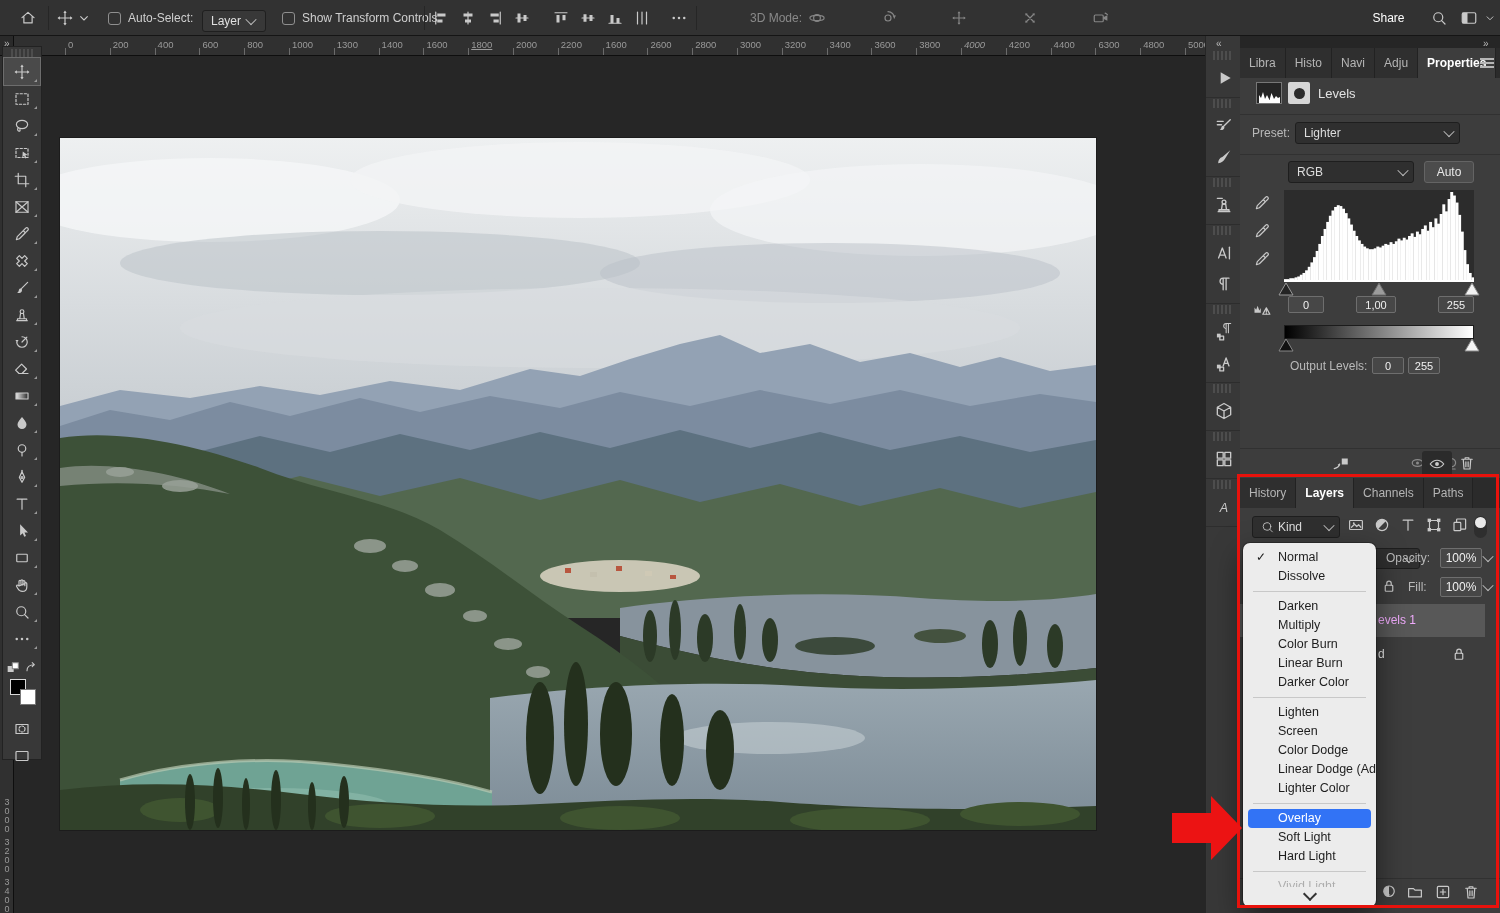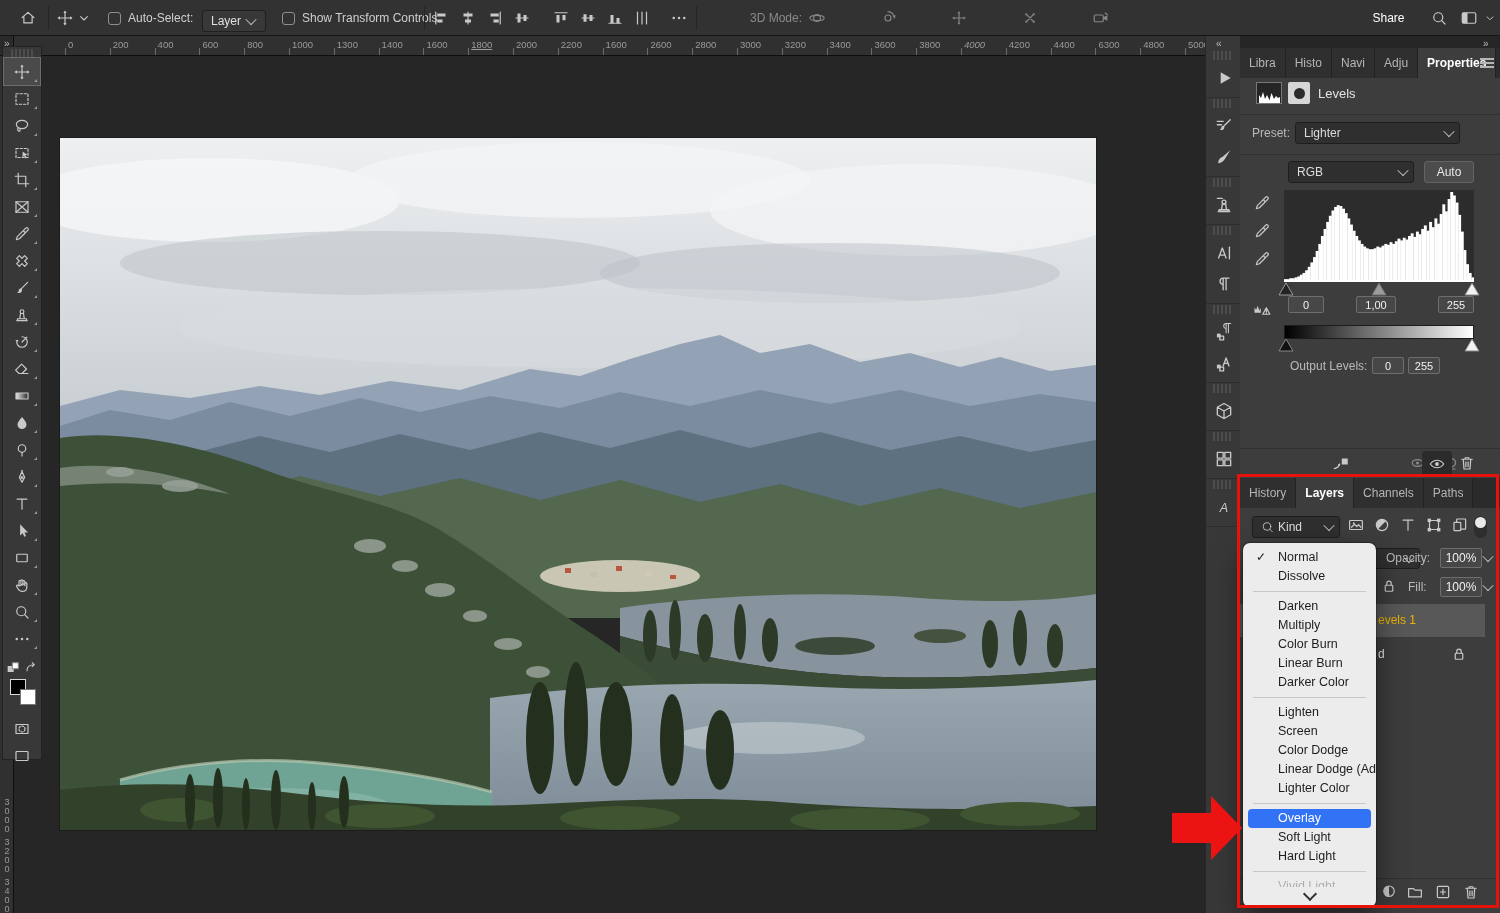--- a/index.html
+++ b/index.html
@@ -951,21 +951,21 @@
             <path d="M9 11V8.5a3 3 0 016 0V11"></path>
           </svg>
         </div>
       <div class="abs plabel" style="left:168px;top:102px;">Fill:</div>
       <div class="abs field" style="left:200px;top:99px;width:42px;height:20px;font-size:12px;">100%</div>
       <div class="abs icbtn" style="left:244px;top:105px;">
           <span class="chev"></span>
         </div>
 
       <div class="abs" style="left:0;top:126px;width:245px;height:33px;background:#585858;">
-        <span class="abs pvalue" style="left:138px;top:9px;color:#eab308;">evels 1</span>
+        <span class="abs pvalue" style="left:138px;top:9px;color:#f0abfc;">evels 1</span>
       </div>
       <div class="abs" style="left:0;top:162px;width:260px;height:30px;">
         <span class="abs pvalue" style="left:138px;top:7px;">d</span>
         <span class="abs icbtn" style="left:210px;top:5px;width:18px;">
             <svg class="ic" viewBox="0 0 24 24">
               <rect x="7" y="11" width="10" height="8" rx="1"></rect>
               <path d="M9 11V8.5a3 3 0 016 0V11"></path>
             </svg>
           </span>
       </div>

